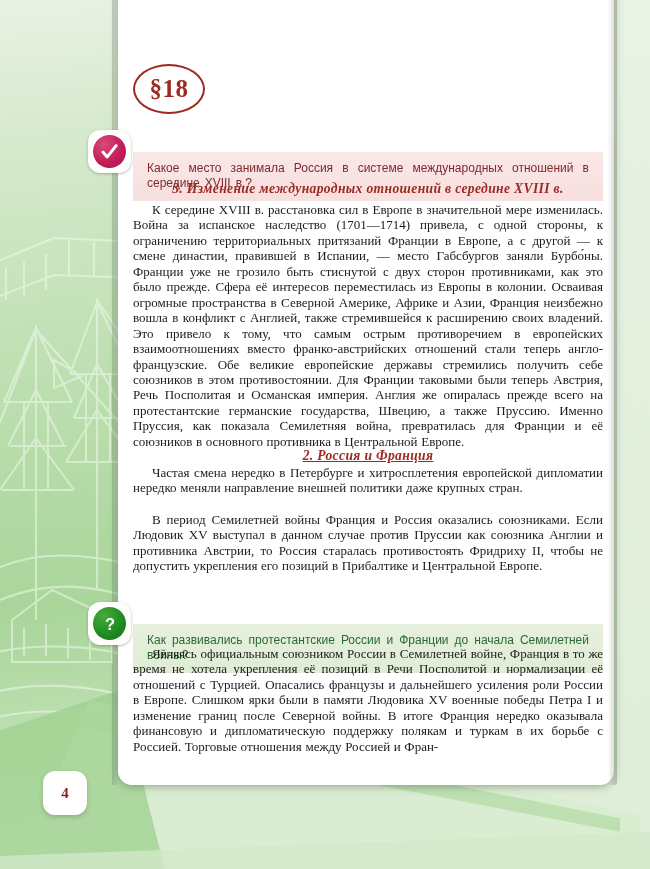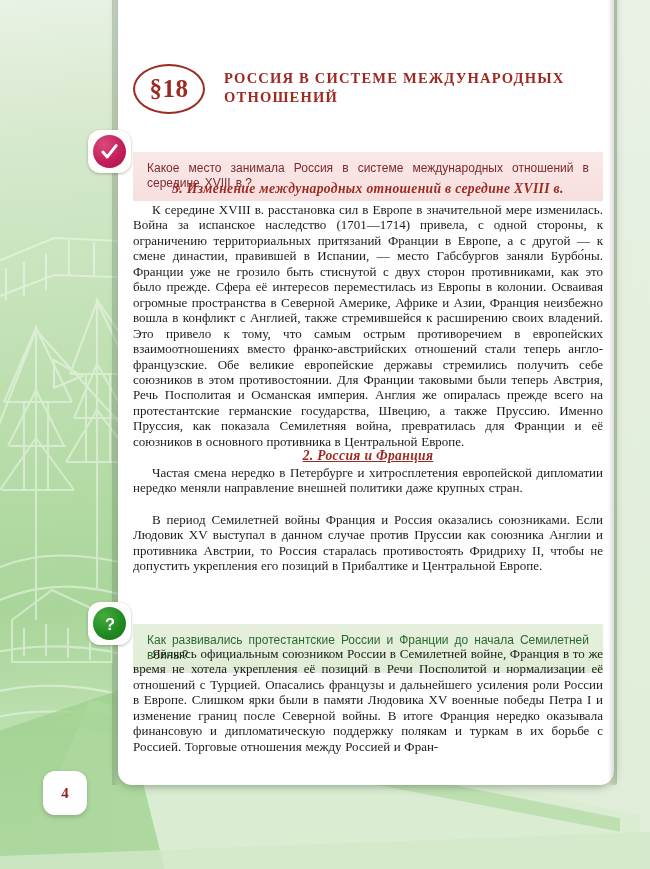--- a/index.html
+++ b/index.html
@@ -117,20 +117,21 @@
     width: 470px;
   }
 
   
   .chapter-head {
     position: absolute;
     left: 0px; top: 63px;
     width: 470px;
     display: flex;
     align-items: flex-start;
+    gap: 16px;
   }
   .para-badge {
     flex: 0 0 auto;
     width: 72px; height: 50px;
     border: 2.2px solid #9d2a22;
     border-radius: 50%;
     display: flex;
     align-items: center;
     justify-content: center;
     color: #9d2a22;
@@ -305,21 +306,20 @@
   <div class="facet facet-d"></div>
 
   <div class="sheet"></div>
   <div class="gutter-left"></div>
   <div class="gutter-right"></div>
 
   <div class="content">
 
     <div class="chapter-head">
       <div class="para-badge">§18</div>
-      <div class="chapter-title">РОССИЯ В СИСТЕМЕ МЕЖДУНАРОДНЫХ ОТНОШЕНИЙ</div>
     </div>
 
     <div class="callout" id="callout-top">
       <div class="callout-icon">
         <div class="icon-disc check">
           <svg width="21" height="21" viewBox="0 0 24 24" aria-hidden="true">
             <path d="M4.5 12.6 L9.4 18.2 L19.6 5.3" fill="none" stroke="#ffffff" stroke-width="3.4" stroke-linecap="round" stroke-linejoin="round"></path>
           </svg>
         </div>
       </div>

